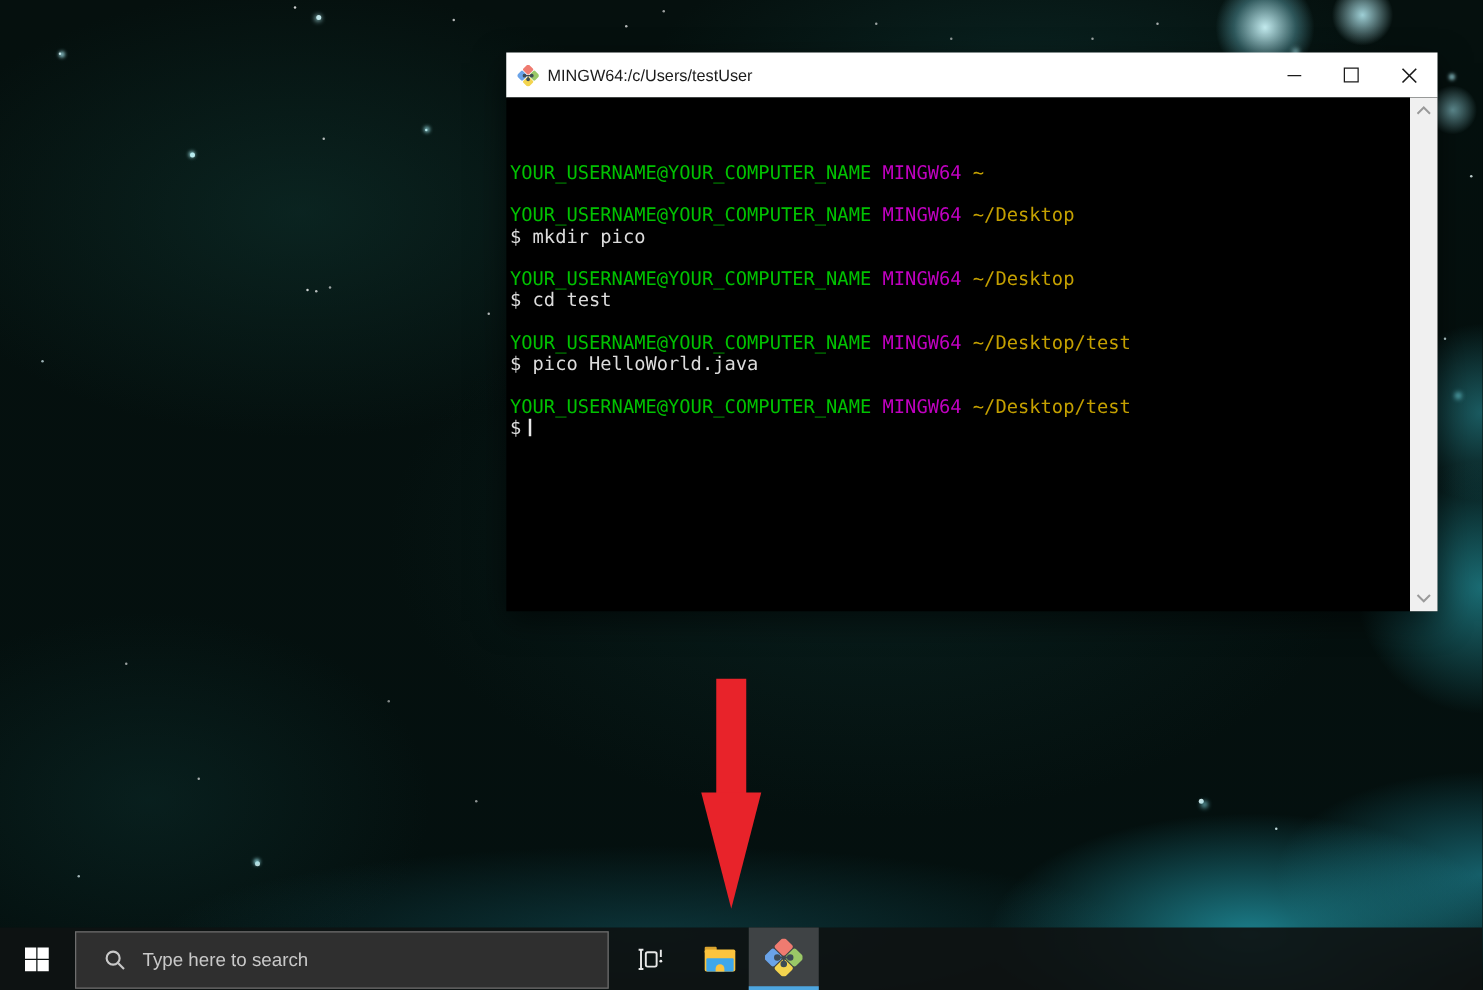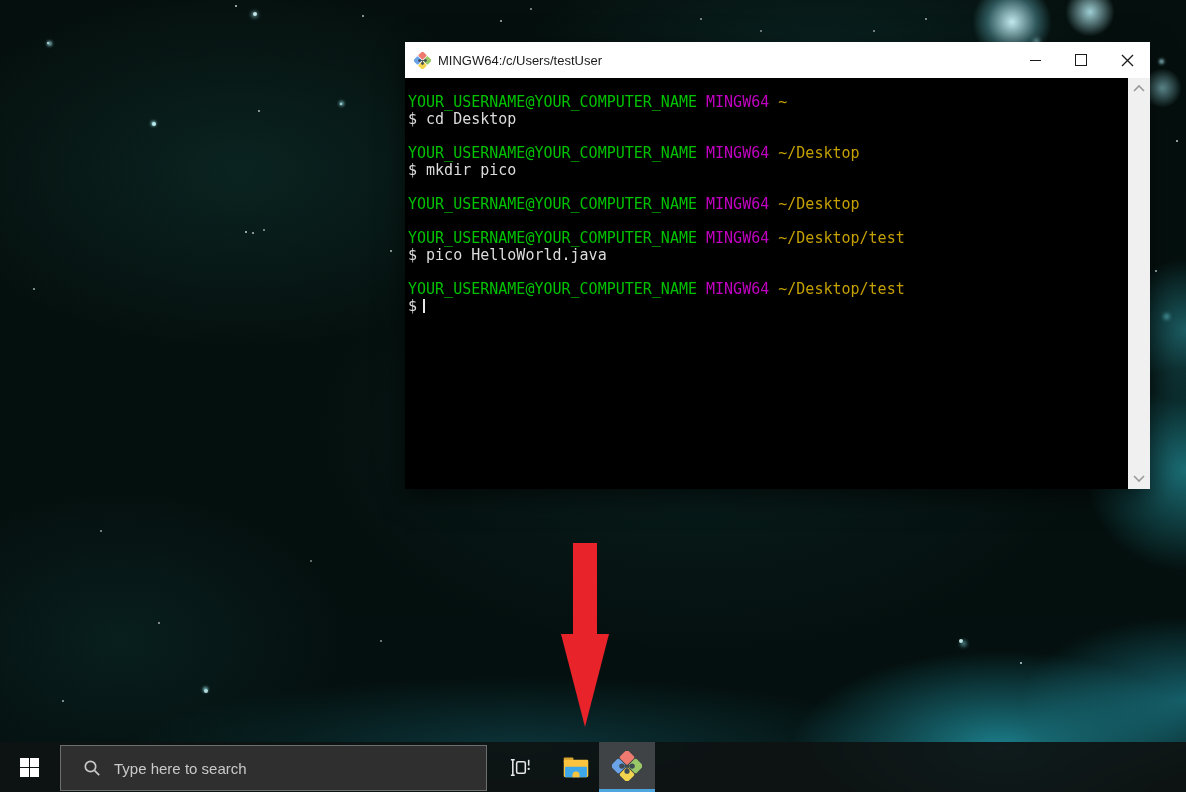--- a/index.html
+++ b/index.html
@@ -73,21 +73,21 @@
   .win-btn{width:46px;display:flex;align-items:center;justify-content:center;cursor:default;}
   .glyph-min{width:11px;height:0;border-top:1.4px solid #1b1b1b;}
   .glyph-max{width:10px;height:10px;border:1.3px solid #1b1b1b;}
   .term-body{
     flex:1 1 auto;display:flex;background:#000000;min-height:0;
   }
   .term-content{
     flex:1 1 auto;padding:16px 4px 4px 3px;
     font-family:"DejaVu Sans Mono","Liberation Mono",monospace;
     font-size:15px;line-height:17px;color:var(--c-text,#dcdcdc);
-    white-space:nowrap;overflow:hidden;
+    white-space:nowrap;overflow:hidden;margin-top:36px;
   }
   .term-group{margin-bottom:17px;}
   .c-user{color:var(--c-user,#00c200);}
   .c-host{color:var(--c-host,#c000c0);}
   .c-path{color:var(--c-path,#c4a000);}
   .cursor-bar{
     display:inline-block;width:2px;height:14px;background:#e8e8e8;
     vertical-align:-2px;margin-left:6px;
   }
   .term-scrollbar{
@@ -164,30 +164,30 @@
           </svg>
         </div>
       </div>
     </div>
 
     <div class="term-body">
       <div class="term-content">
 
         <div class="term-group">
           <div><span class="c-user">YOUR_USERNAME@YOUR_COMPUTER_NAME</span> <span class="c-host">MINGW64</span> <span class="c-path">~</span></div>
-          <div><span>$</span> <span>cd Desktop</span></div>
         </div>
 
         <div class="term-group">
           <div><span class="c-user">YOUR_USERNAME@YOUR_COMPUTER_NAME</span> <span class="c-host">MINGW64</span> <span class="c-path">~/Desktop</span></div>
           <div><span>$</span> <span>mkdir pico</span></div>
         </div>
 
         <div class="term-group">
           <div><span class="c-user">YOUR_USERNAME@YOUR_COMPUTER_NAME</span> <span class="c-host">MINGW64</span> <span class="c-path">~/Desktop</span></div>
+          <div><span>$</span> <span>cd test</span></div>
         </div>
 
         <div class="term-group">
           <div><span class="c-user">YOUR_USERNAME@YOUR_COMPUTER_NAME</span> <span class="c-host">MINGW64</span> <span class="c-path">~/Desktop/test</span></div>
           <div><span>$</span> <span>pico HelloWorld.java</span></div>
         </div>
 
         <div class="term-group">
           <div><span class="c-user">YOUR_USERNAME@YOUR_COMPUTER_NAME</span> <span class="c-host">MINGW64</span> <span class="c-path">~/Desktop/test</span></div>
           <div><span>$</span><span class="cursor-bar"></span></div>

